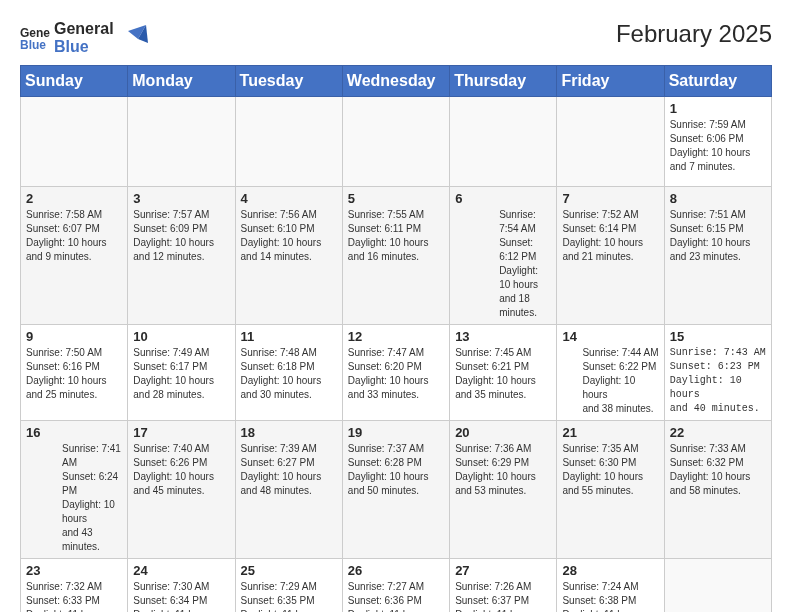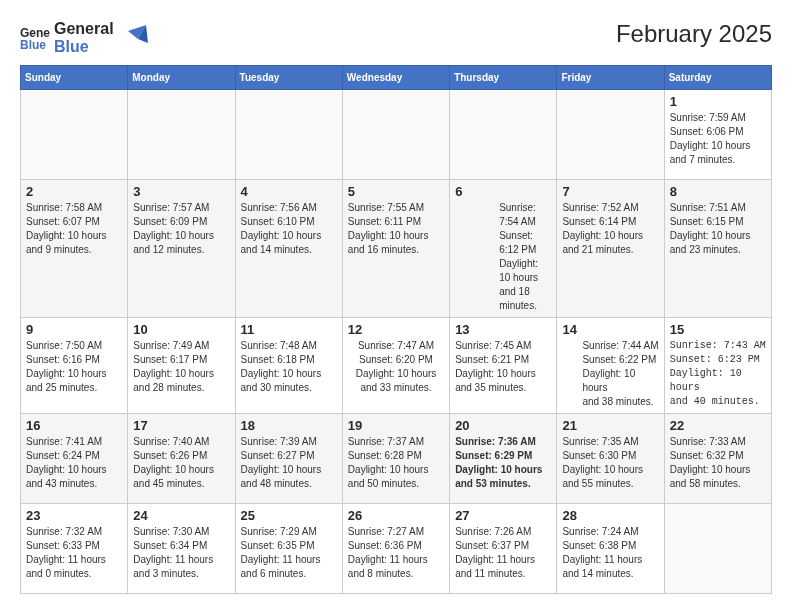--- a/index.html
+++ b/index.html
@@ -38,21 +38,21 @@
       color: #555;
     }
     table {
       width: 100%;
       border-collapse: collapse;
       table-layout: fixed;
     }
     thead th {
       background-color: #4472C4;
       color: #fff;
-      font-size: 10px;
+      font-size: 16px;
       font-weight: bold;
       padding: 6px 4px;
       text-align: left;
       border: 1px solid #3a60a8;
     }
     tbody td {
       border: 1px solid #ccc;
       vertical-align: top;
       padding: 4px 5px;
       font-size: 10px;
@@ -198,21 +198,21 @@
         </td>
         <td>
           <span class="day-num">11</span>
           <div class="day-info" style="white-space: pre-line;">Sunrise: 7:48 AM
 Sunset: 6:18 PM
 Daylight: 10 hours
 and 30 minutes.</div>
         </td>
         <td>
           <span class="day-num">12</span>
-          <div class="day-info" style="white-space: pre-line; text-align: center;">Sunrise: 7:47 AM
+          <div class="day-info" style="white-space: pre-line;">Sunrise: 7:47 AM
 Sunset: 6:20 PM
 Daylight: 10 hours
 and 33 minutes.</div>
         </td>
         <td>
           <span class="day-num">13</span>
           <div class="day-info" style="white-space: pre-line;">Sunrise: 7:45 AM
 Sunset: 6:21 PM
 Daylight: 10 hours
 and 35 minutes.</div>
@@ -228,21 +228,21 @@
           <span class="day-num">15</span>
           <div class="day-info" style="white-space: pre-line; font-family: Liberation Mono, monospace;">Sunrise: 7:43 AM
 Sunset: 6:23 PM
 Daylight: 10 hours
 and 40 minutes.</div>
         </td>
       </tr>
       <tr>
         <td>
           <span class="day-num">16</span>
-          <div class="day-info" style="white-space: pre-line;">Sunrise: 7:41 AM
+          <div class="day-info" style="white-space: pre-line; margin-left: 36px;">Sunrise: 7:41 AM
 Sunset: 6:24 PM
 Daylight: 10 hours
 and 43 minutes.</div>
         </td>
         <td>
           <span class="day-num">17</span>
           <div class="day-info" style="white-space: pre-line;">Sunrise: 7:40 AM
 Sunset: 6:26 PM
 Daylight: 10 hours
 and 45 minutes.</div>
@@ -256,21 +256,21 @@
         </td>
         <td>
           <span class="day-num">19</span>
           <div class="day-info" style="white-space: pre-line;">Sunrise: 7:37 AM
 Sunset: 6:28 PM
 Daylight: 10 hours
 and 50 minutes.</div>
         </td>
         <td>
           <span class="day-num">20</span>
-          <div class="day-info" style="white-space: pre-line; font-weight: bold;">Sunrise: 7:36 AM
+          <div class="day-info" style="white-space: pre-line;">Sunrise: 7:36 AM
 Sunset: 6:29 PM
 Daylight: 10 hours
 and 53 minutes.</div>
         </td>
         <td>
           <span class="day-num">21</span>
           <div class="day-info" style="white-space: pre-line;">Sunrise: 7:35 AM
 Sunset: 6:30 PM
 Daylight: 10 hours
 and 55 minutes.</div>

